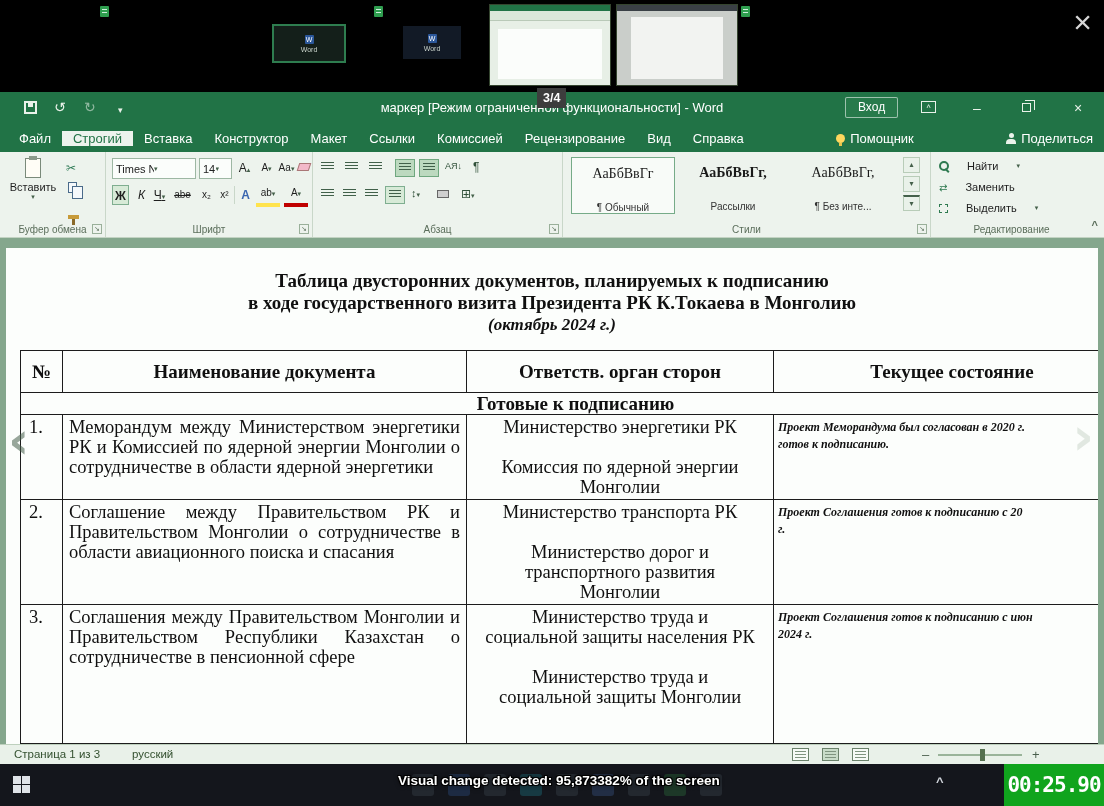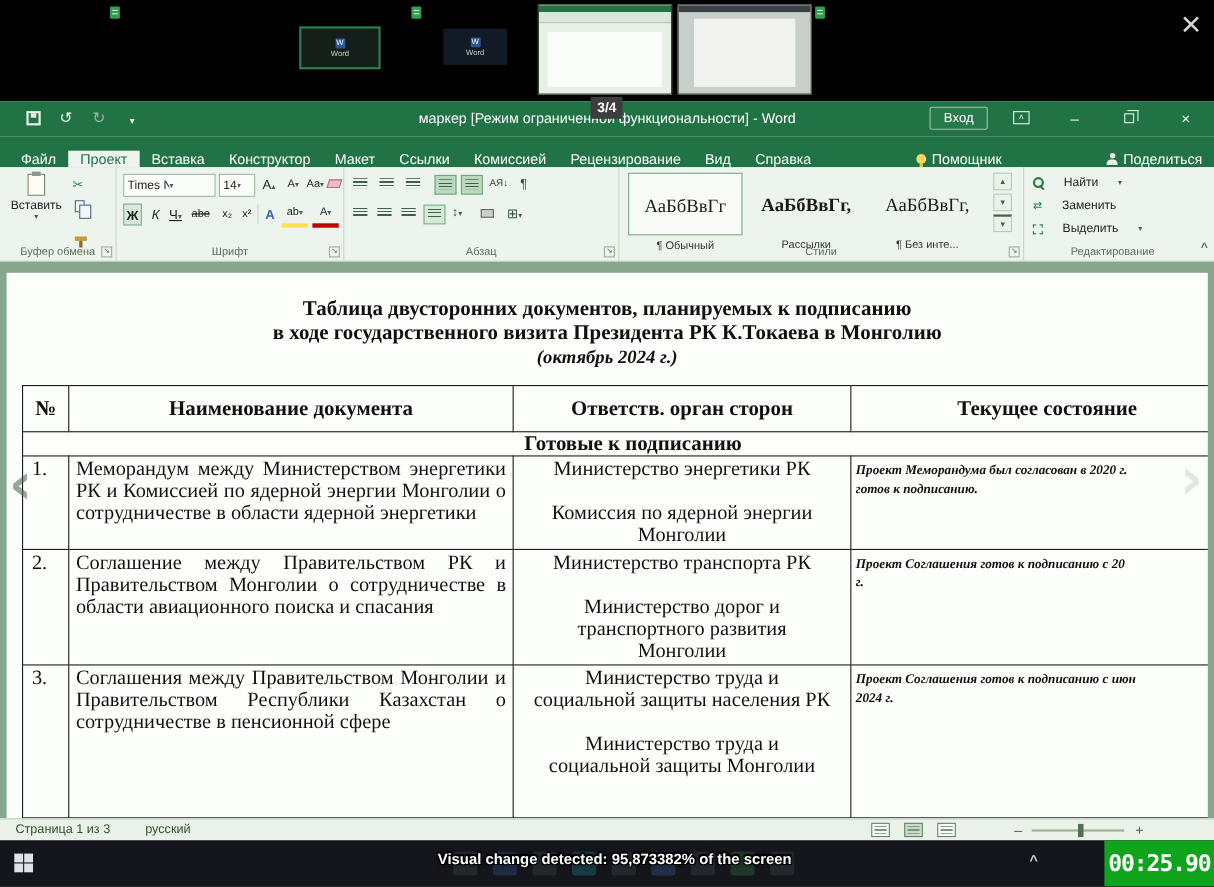--- a/index.html
+++ b/index.html
@@ -34,21 +34,21 @@
 .ttl{position:absolute;left:0;right:0;top:8px;text-align:center;font-size:13px;color:#fff}
 .qat{position:absolute;top:7px;color:#eaf2ea;font-size:14px;line-height:16px}
 .sv{width:13px;height:13px;border:2px solid #eaf2ea;position:relative}
 .sv::before{content:"";position:absolute;left:2px;top:0;width:5px;height:4px;background:#eaf2ea}
 .signin{position:absolute;left:845px;top:5px;height:21px;padding:0 12px;border:1px solid rgba(255,255,255,.55);background:#2c805090;color:#fff;font-size:12px;line-height:19px;border-radius:2px}
 .rdo{position:absolute;left:921px;top:9px;width:15px;height:12px;border:1px solid #eaf2ea;text-align:center;font-size:8px;line-height:10px;color:#eaf2ea}
 .wbtn{position:absolute;top:0;width:44px;height:32px;text-align:center;color:#eaf2ea;font-size:14px;line-height:32px}
 .rst{position:absolute;left:1022px;top:11px;width:9px;height:9px;border:1px solid #eaf2ea}
 .rst::before{content:"";position:absolute;left:2px;top:-4px;width:9px;height:9px;border:1px solid #eaf2ea;border-left:none;border-bottom:none}
 
-.tabrow{position:absolute;left:0;top:32px;width:100%;height:28px;background:#217346;display:flex;align-items:flex-end;color:#fff;font-size:13px;padding-left:8px}
+.tabrow{position:absolute;left:0;top:32px;width:100%;height:28px;background:#217346;display:flex;align-items:center;color:#fff;font-size:13px;padding-left:8px}
 .tab{display:flex;align-items:center;padding:0 11px;white-space:nowrap}
 .tab.active{background:#edf3ed;color:#217346}
 .spacer{flex:1}
 .bulb{width:9px;height:9px;border-radius:50%;background:#ffd75e;position:relative;margin-right:5px}
 .bulb::after{content:"";position:absolute;left:3px;top:9px;width:3px;height:3px;background:#e8c44a}
 .person{width:10px;height:11px;position:relative;margin-right:5px}
 .person::before{content:"";position:absolute;left:2.5px;top:0;width:5px;height:5px;border-radius:50%;background:#eaf2ea}
 .person::after{content:"";position:absolute;left:0;top:6px;width:10px;height:5px;border-radius:4px 4px 0 0;background:#eaf2ea}
 
 
@@ -68,21 +68,21 @@
 .fmtp::before{content:"";position:absolute;left:4px;top:4px;width:3px;height:6px;background:#8a6a2a}
 .tgl{position:absolute;height:20px;min-width:17px;text-align:center;font-size:12px;line-height:20px;color:#1e1e1e}
 .tglbox{border:1px solid #7fae90;background:#d7ead7}
 .ers{width:12px;height:8px;background:#f2b9c9;border:1px solid #a77;transform:skewX(-18deg);margin-top:5px}
 .li{width:13px;height:9px;background:repeating-linear-gradient(to bottom,#41604a 0 1px,transparent 1px 3px)}
 .greenbox{border:1px solid #6fa77f;background:#bcd9bf}
 .bkt{width:12px;height:8px;background:#cfcfcf;border:1px solid #666}
 .ubar{display:block;height:4px;margin-top:-1px}
 .stcard{position:absolute;top:5px;width:104px;height:57px;text-align:center;background:transparent}
 .stcard.sel{border:1px solid #76ab88;background:#f8fbf8}
-.stprev{font-family:"Liberation Serif","DejaVu Serif",serif;font-size:17px;color:#1a1a1a;margin-top:20px}
+.stprev{font-family:"Liberation Serif","DejaVu Serif",serif;font-size:14px;color:#1a1a1a;margin-top:8px}
 .stname{font-size:10px;color:#333;margin-top:20px}
 .starr{position:absolute;left:340px;width:17px;height:16px;border:1px solid #b8ccb8;background:#e9f1e9;text-align:center;font-size:8px;line-height:14px;color:#44604a}
 .magz{width:10px;height:10px;position:relative;display:inline-block}
 .magz::before{content:"";position:absolute;left:0;top:0;width:6px;height:6px;border:2px solid #2e7a50;border-radius:50%}
 .magz::after{content:"";position:absolute;left:7px;top:7px;width:5px;height:2px;background:#2e7a50;transform:rotate(45deg);transform-origin:0 0}
 .selbox{width:9px;height:9px;border:1px dashed #2e7a50;display:inline-block}
 .edrow{position:absolute;left:8px;display:flex;align-items:center;gap:18px;font-size:11px;color:#1e1e1e;white-space:nowrap}
 
 
 .docarea{position:absolute;left:0;top:146px;width:100%;height:506px;background:#85a78d;overflow:hidden}
@@ -168,21 +168,21 @@
       <div class="ttl">маркер [Режим ограниченной функциональности] - Word</div>
       <div class="signin">Вход</div>
       <div class="rdo">˄</div>
       <span class="wbtn" style="left:955px">–</span>
       <div class="rst"></div>
       <span class="wbtn" style="left:1056px">×</span>
     </div>
 
     <div class="tabrow">
       <div class="tab">Файл</div>
-      <div class="tab active">Проект</div>
+      <div class="tab active">Строгий</div>
       <div class="tab">Вставка</div>
       <div class="tab">Конструктор</div>
       <div class="tab">Макет</div>
       <div class="tab">Ссылки</div>
       <div class="tab">Комиссией</div>
       <div class="tab">Рецензирование</div>
       <div class="tab">Вид</div>
       <div class="tab">Справка</div>
       <div class="spacer"></div>
       <div class="tab">

